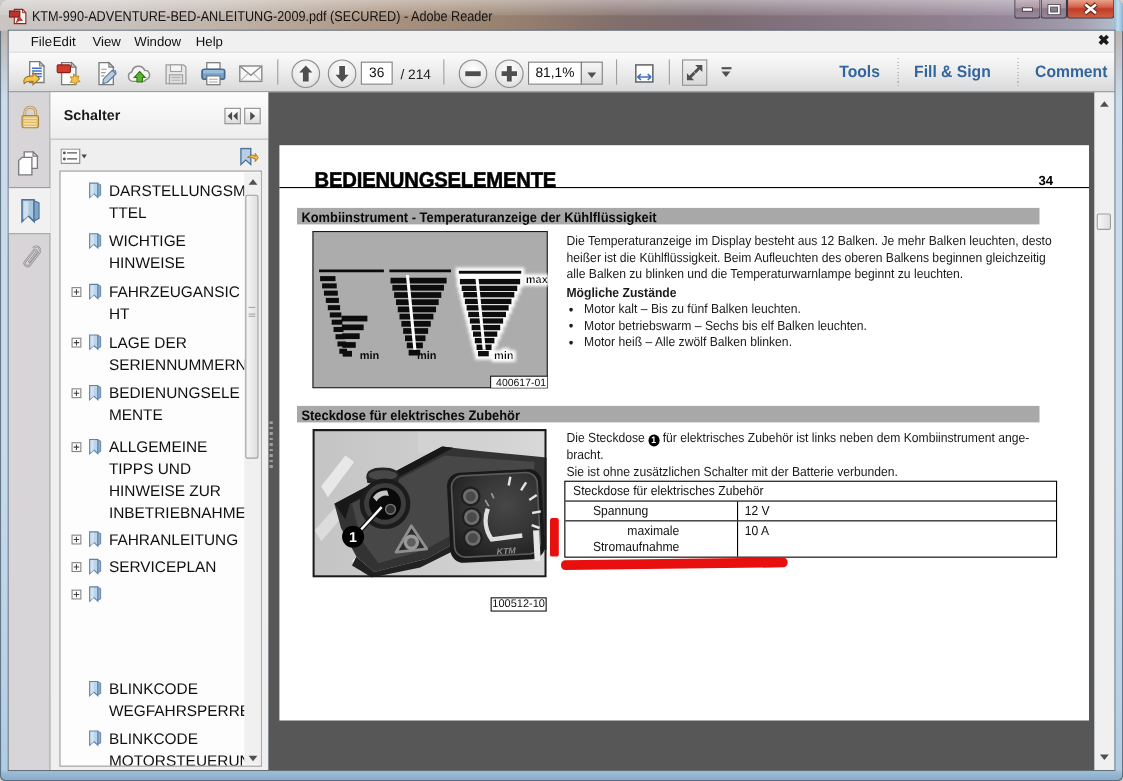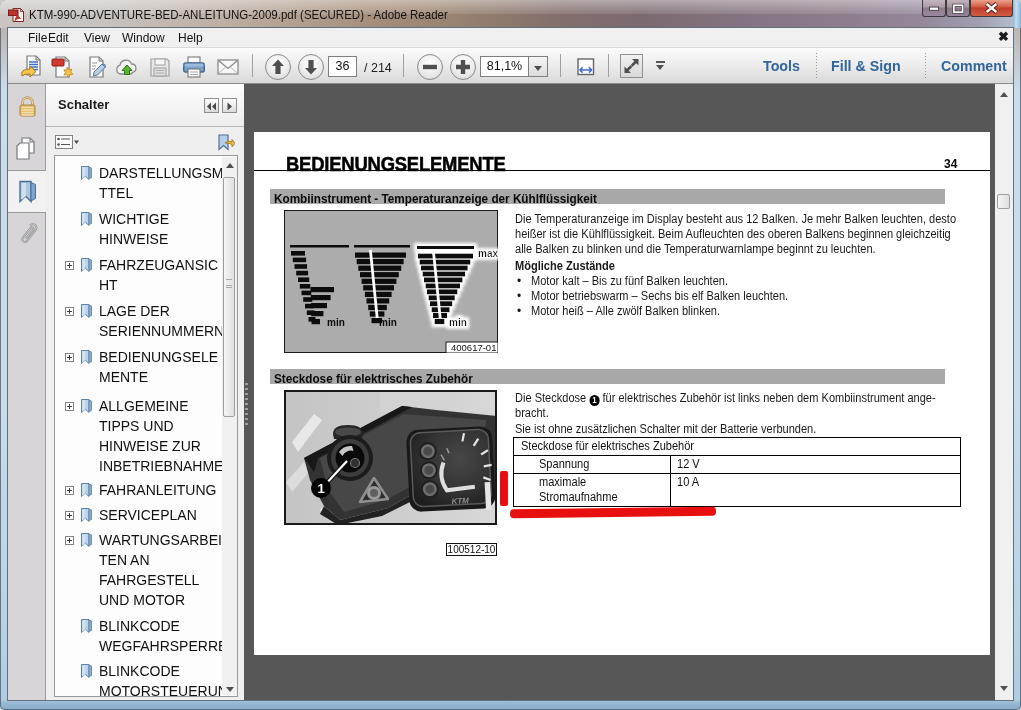--- a/index.html
+++ b/index.html
@@ -394,21 +394,20 @@
 <div style="position:absolute;left:25px;top:376px;"><svg width="13" height="16" viewBox="0 0 13 16">
             <path d="M1.5 1.5 h7.5 v13 l-3.75 -3.4 -3.75 3.4 z" fill="#bcd3e8" stroke="#5d82aa" stroke-width="1"></path>
             <path d="M9 2 l2.5 1 v9.5 l-2.5 1 z" fill="#8aadcf" stroke="#5d82aa" stroke-width="0.8"></path>
             <path d="M2.3 2.3 h3 v9 l-3 2.5 z" fill="#d8e6f2" opacity="0.8"></path>
           </svg></div>
 <div class="expander" style="left:10px;top:380px;">
           <svg width="7" height="7" viewBox="0 0 7 7" style="position:absolute;left:0;top:0;">
             <path d="M3.5 1 v5 M1 3.5 h5" stroke="#404040" stroke-width="1"></path>
           </svg>
         </div>
-<div class="bmk" style="left:44px;top:374px;">WARTUNGSARBEI<br>TEN AN<br>FAHRGESTELL<br>UND MOTOR</div>
 <div style="position:absolute;left:25px;top:462px;"><svg width="13" height="16" viewBox="0 0 13 16">
             <path d="M1.5 1.5 h7.5 v13 l-3.75 -3.4 -3.75 3.4 z" fill="#bcd3e8" stroke="#5d82aa" stroke-width="1"></path>
             <path d="M9 2 l2.5 1 v9.5 l-2.5 1 z" fill="#8aadcf" stroke="#5d82aa" stroke-width="0.8"></path>
             <path d="M2.3 2.3 h3 v9 l-3 2.5 z" fill="#d8e6f2" opacity="0.8"></path>
           </svg></div>
 <div class="bmk" style="left:44px;top:460px;">BLINKCODE<br>WEGFAHRSPERRE</div>
 <div style="position:absolute;left:25px;top:507px;"><svg width="13" height="16" viewBox="0 0 13 16">
             <path d="M1.5 1.5 h7.5 v13 l-3.75 -3.4 -3.75 3.4 z" fill="#bcd3e8" stroke="#5d82aa" stroke-width="1"></path>
             <path d="M9 2 l2.5 1 v9.5 l-2.5 1 z" fill="#8aadcf" stroke="#5d82aa" stroke-width="0.8"></path>
             <path d="M2.3 2.3 h3 v9 l-3 2.5 z" fill="#d8e6f2" opacity="0.8"></path>
@@ -592,21 +591,21 @@
     <span class="cx">Sie ist ohne zusätzlichen Schalter mit der Batterie verbunden.</span>
   </div>
   <div class="abs" id="tbl">
     <div class="trow" style="height:17px;">
       <div class="tc1h"><span class="cx">Steckdose für elektrisches Zubehör</span></div>
     </div>
     <div class="trow" style="height:17px;">
       <div class="tc1"><span class="cx">Spannung</span></div>
       <div class="tc2"><span class="cx">12 V</span></div>
     </div>
-    <div class="trow" style="height:32px;border-bottom:none;">
+    <div class="trow" style="height:32px;border-bottom:none;text-align:right;">
       <div class="tc1"><span class="cx">maximale<br>Stromaufnahme</span></div>
       <div class="tc2"><span class="cx">10 A</span></div>
     </div>
   </div>
   <div class="abs" id="redv"></div>
   <div class="abs" id="redh"></div>
   <div class="abs" id="dscroll">
     <div class="arr up" style="left:5px;top:8px;"></div>
     <div class="sbthumb" style="left:2px;top:110px;width:13px;height:15px;"></div>
     <div class="arr dn" style="left:5px;bottom:9px;"></div>

